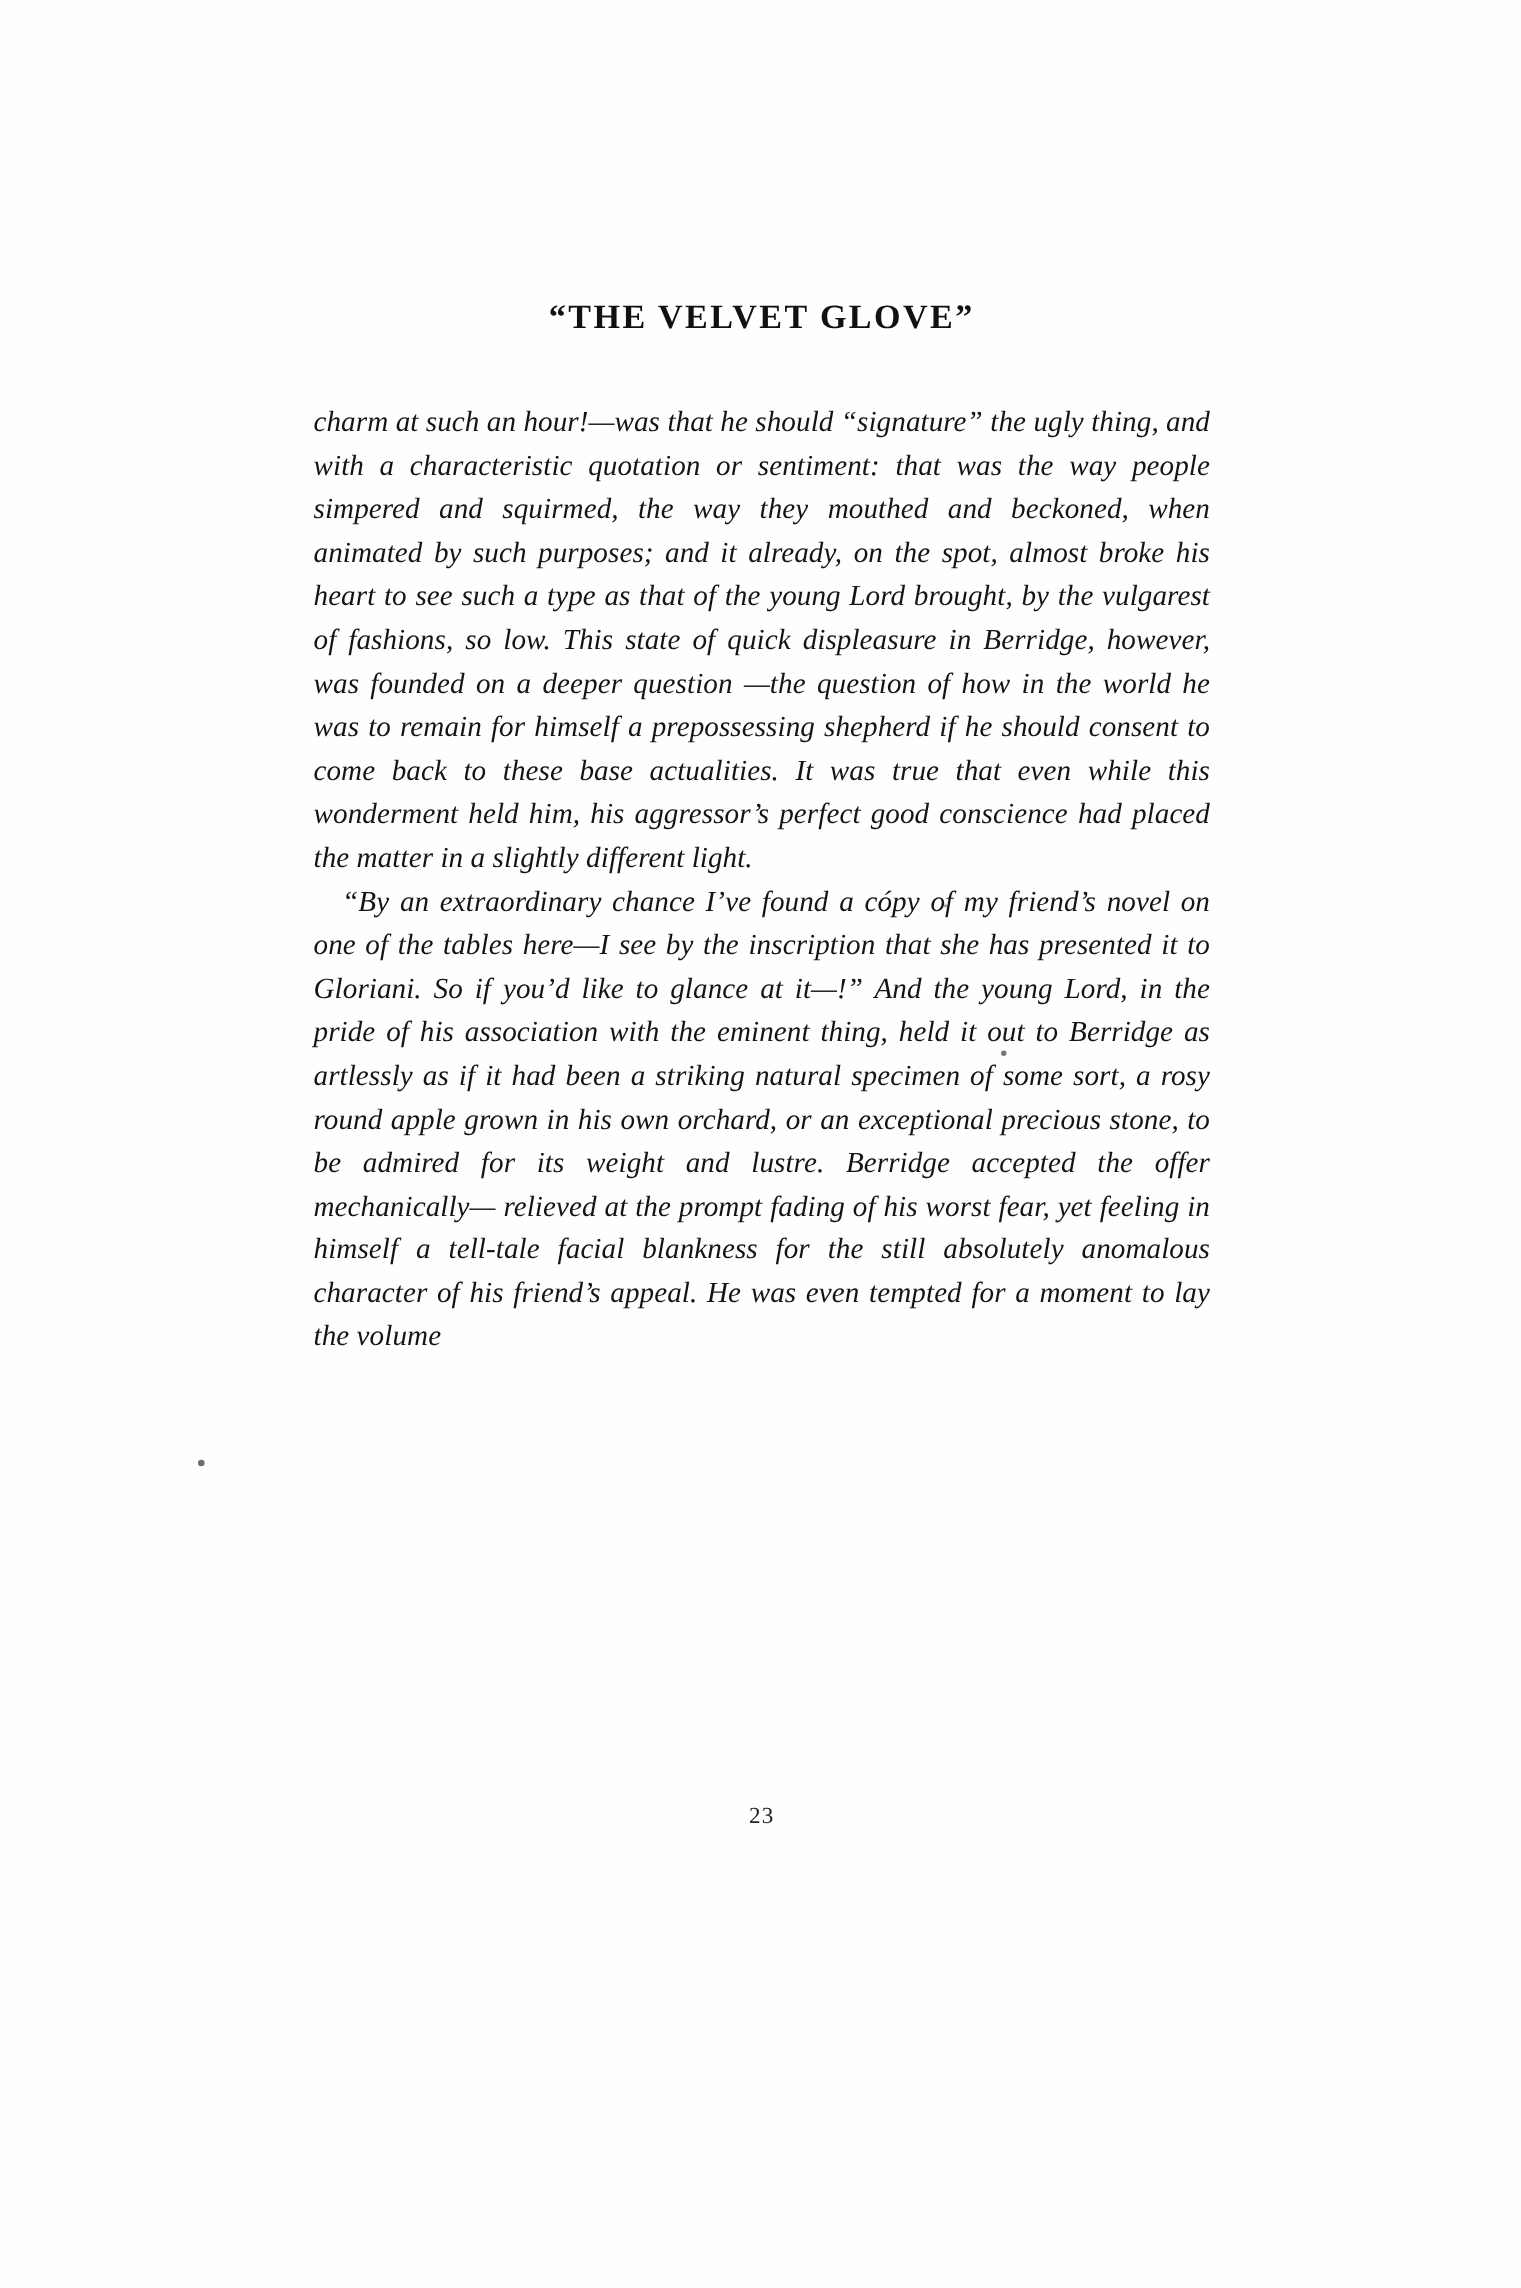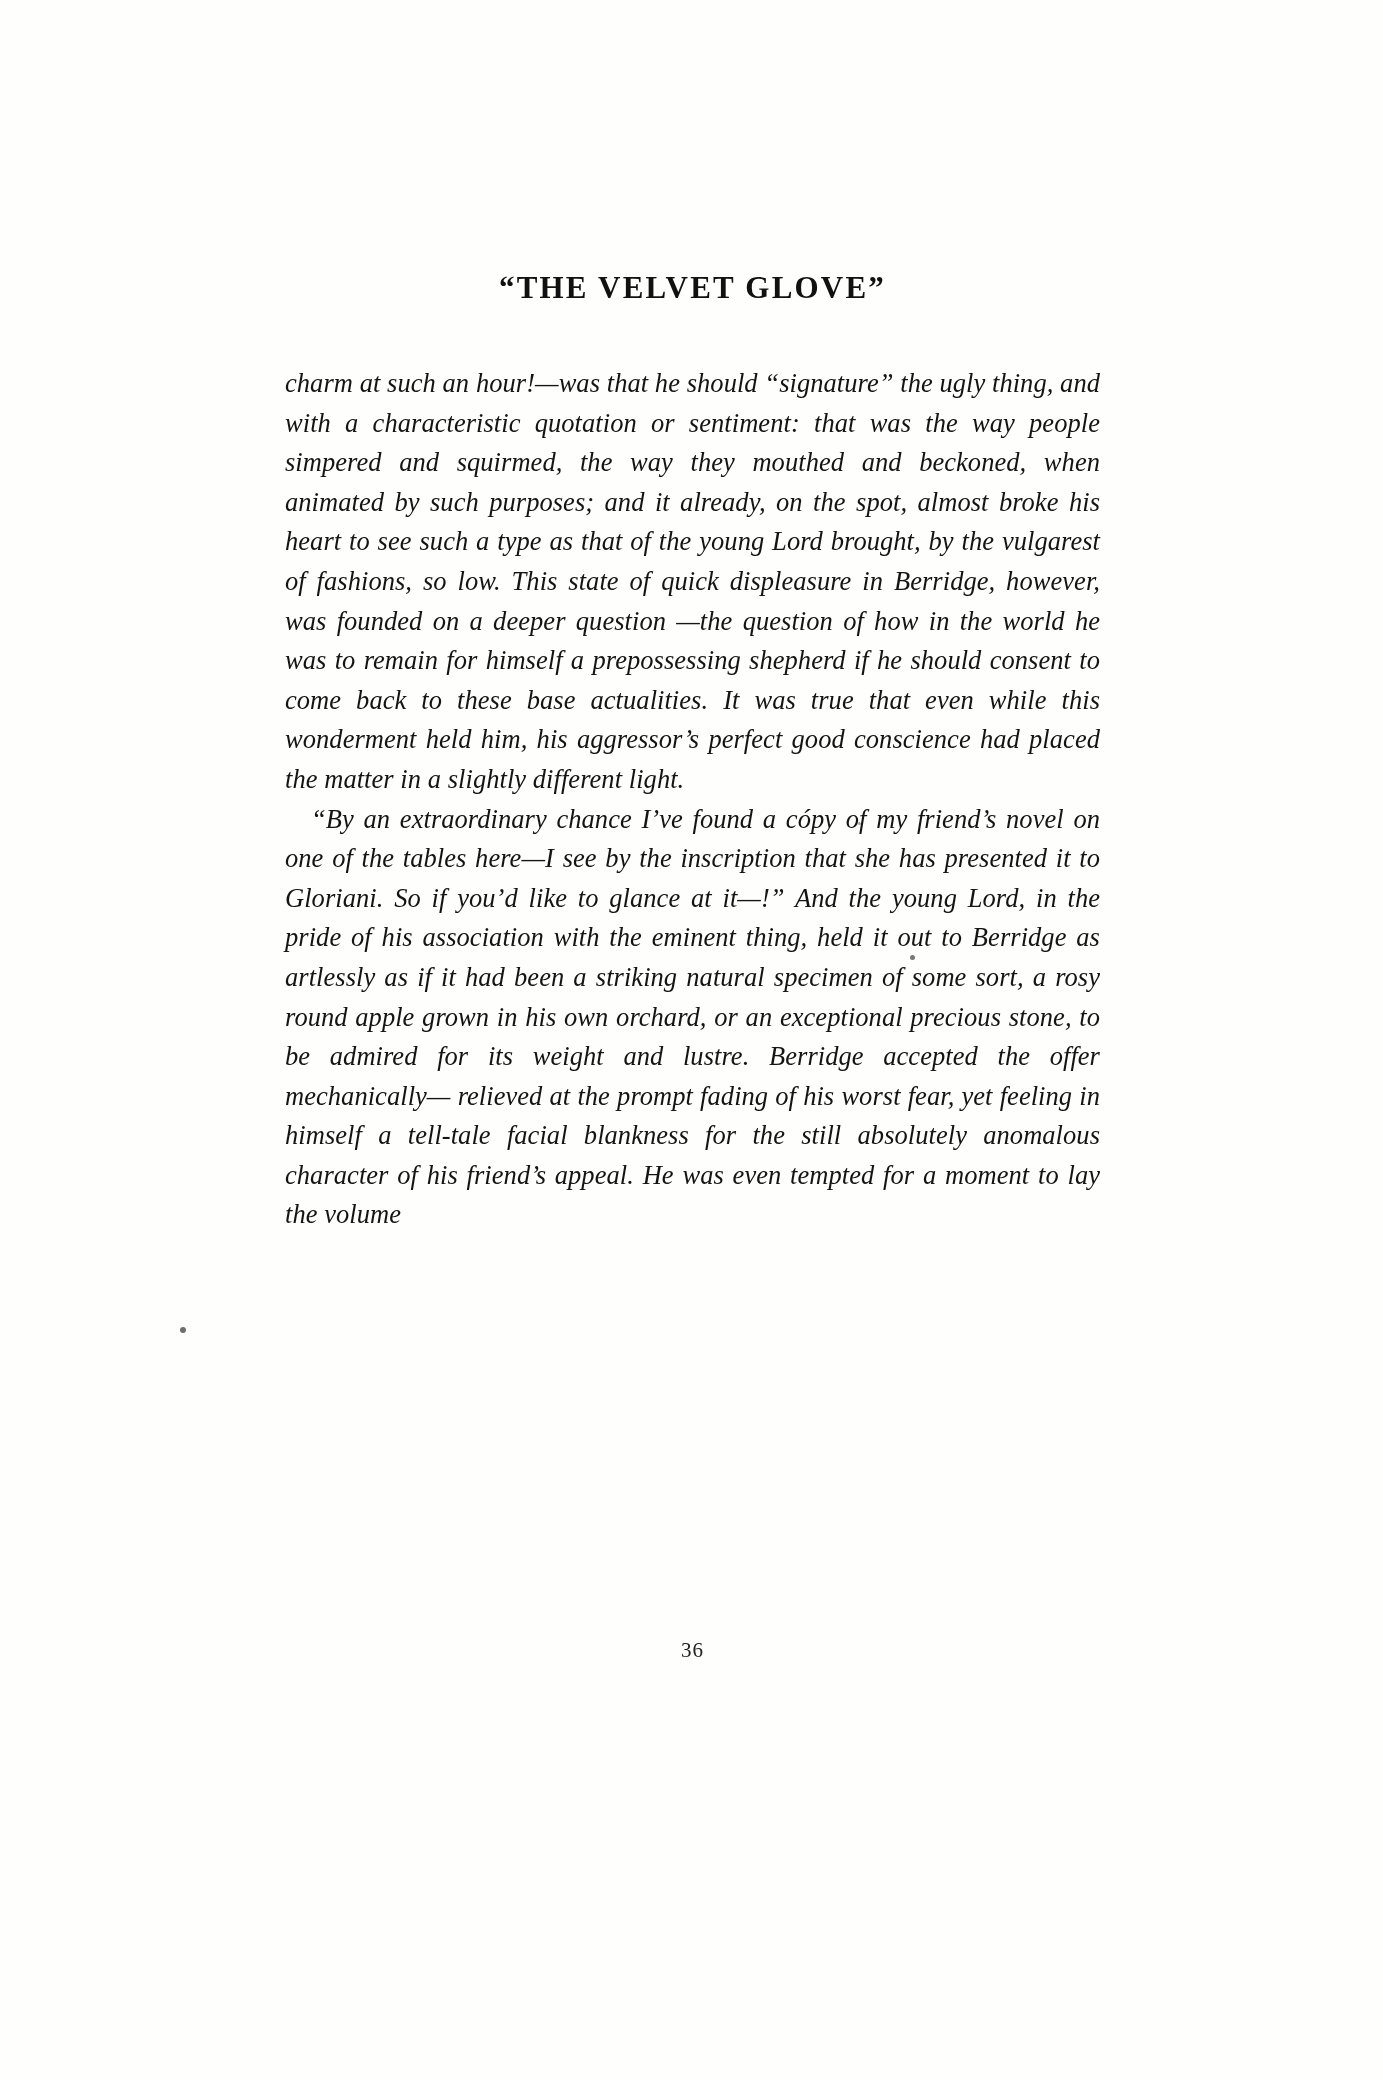--- a/index.html
+++ b/index.html
@@ -95,18 +95,18 @@
 
   <div class="content">
     <h1 class="running-head">“THE  VELVET  GLOVE”</h1>
 
     <div class="body-text">
       <p>charm at such an hour!—was that he should “signature” the ugly thing, and with a characteristic quotation or sentiment: that was the way people simpered and squirmed, the way they mouthed and beckoned, when animated by such purposes; and it already, on the spot, almost broke his heart to see such a type as that of the young Lord brought, by the vulgarest of fashions, so low.  This state of quick displeasure in Berridge, however, was founded on a deeper question —the question of how in the world he was to remain for himself a prepossessing shepherd if he should consent to come back to these base actualities.  It was true that even while this wonderment held him, his aggressor’s perfect good conscience had placed the matter in a slightly different light.</p>
       <p class="indented">“By an extraordinary chance I’ve found a cópy of my friend’s novel on one of the tables here—I see by the inscription that she has presented it to Gloriani. So if you’d like to glance at it—!”  And the young Lord, in the pride of his association with the eminent thing, held it out to Berridge as artlessly as if it had been a striking natural specimen of some sort, a rosy round apple grown in his own orchard, or an exceptional precious stone, to be admired for its weight and lustre.  Berridge accepted the offer mechanically— relieved at the prompt fading of his worst fear, yet feeling in himself a tell-tale facial blankness for the still absolutely anomalous character of his friend’s appeal. He was even tempted for a moment to lay the volume</p>
     </div>
   </div>
 
-  <div class="folio">36</div>
+  <div class="folio">23</div>
 
   <div class="speck speck-a"></div>
   <div class="speck speck-b"></div>
   <div class="speck speck-c"></div>
 </div>
 
 </body></html>

